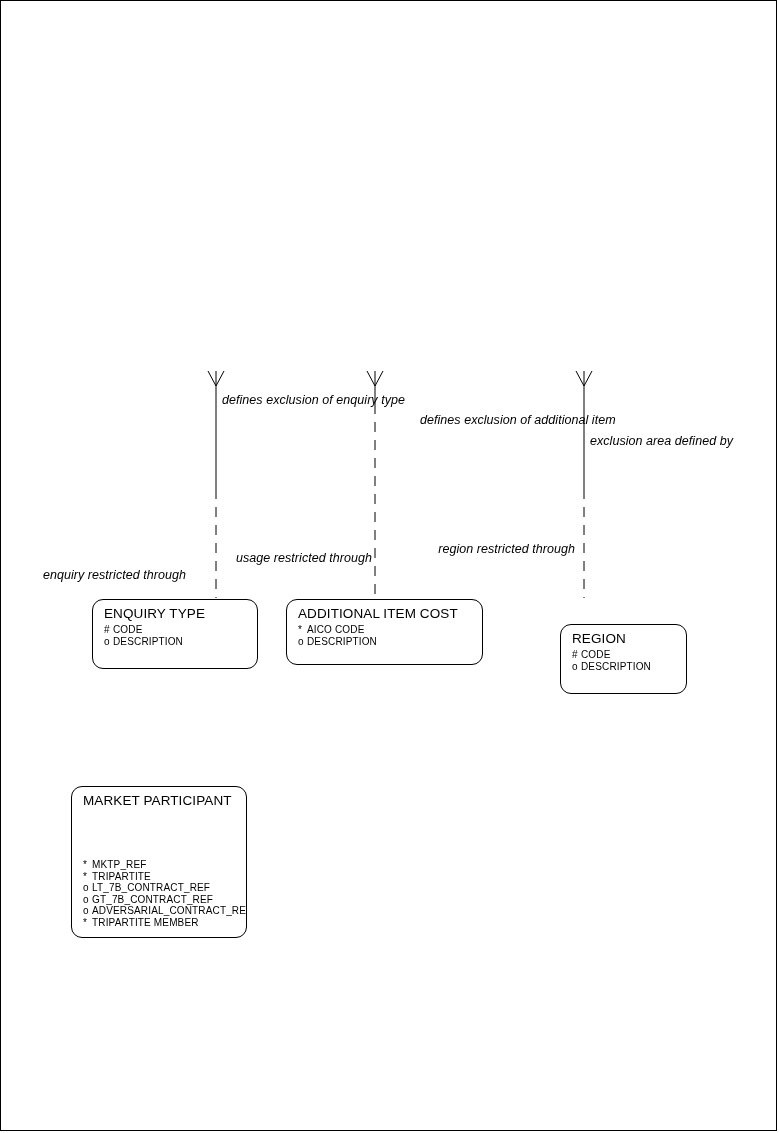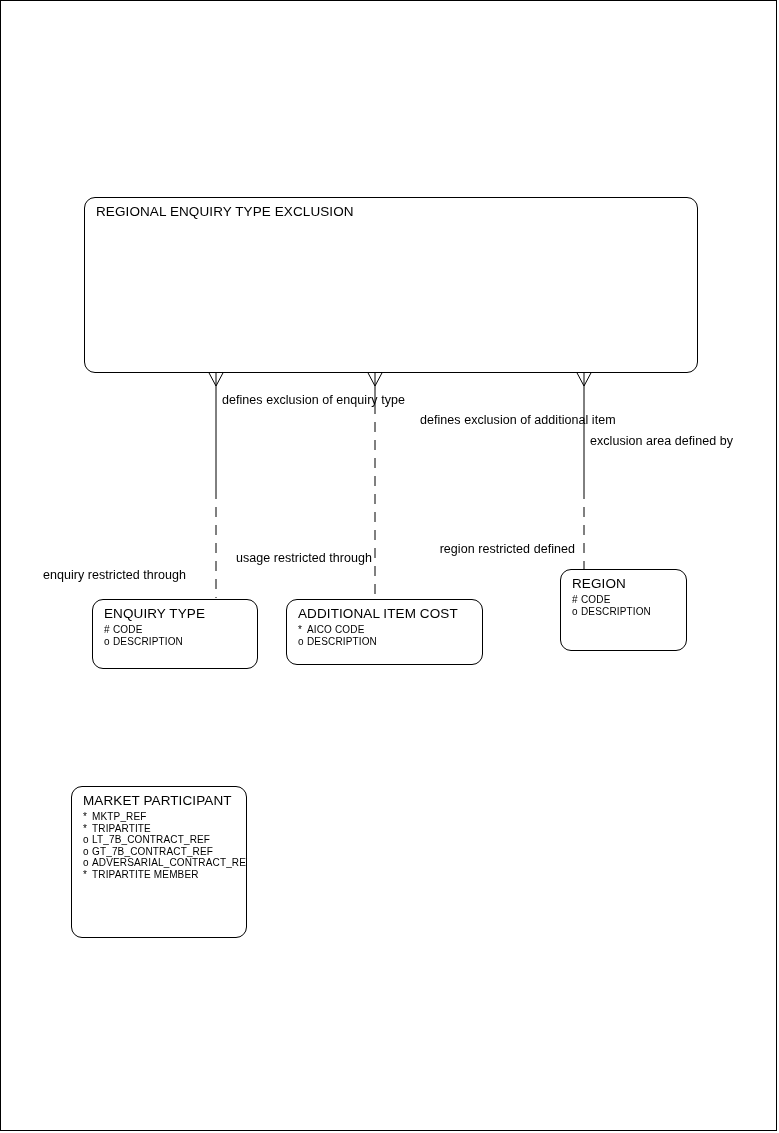--- a/index.html
+++ b/index.html
@@ -63,26 +63,28 @@
   .attr-marker {
     display: inline-block;
     width: 9px;
   }
   .rel-label {
     position: absolute;
     font-size: 12.5px;
     line-height: 14px;
     white-space: nowrap;
     letter-spacing: 0.05px;
+    font-style: italic;
   }
   .rel-label.anchor-right {
     transform: translateX(-100%);
   }
   #entity-market-participant .attr-list {
     overflow: visible;
+    margin-top: 48px;
   }
   #entity-market-participant {
     overflow: hidden;
   }
 </style>
 </head>
 <body>
 
 <div id="page">
 
@@ -105,23 +107,20 @@
       <line x1="375" y1="404" x2="375" y2="598" stroke="#000000" stroke-width="1" stroke-dasharray="10 8"></line>
     </g>
 
     <g>
       <path d="M 584 386 L 576 371 M 584 386 L 584 371 M 584 386 L 592 371" stroke="#000000" stroke-width="1" fill="none"></path>
       <line x1="584" y1="386" x2="584" y2="489" stroke="#000000" stroke-width="1"></line>
       <line x1="584" y1="489" x2="584" y2="598" stroke="#000000" stroke-width="1" stroke-dasharray="10 8"></line>
     </g>
   </svg>
 
-  <div class="entity" id="entity-regional-enquiry-type-exclusion" style="left:84px; top:197px; width:614px; height:176px;">
-    <div class="entity-title">REGIONAL ENQUIRY TYPE EXCLUSION</div>
-  </div>
 
   <div class="entity" id="entity-enquiry-type" style="left:92px; top:599px; width:166px; height:70px;">
     <div class="entity-title">ENQUIRY TYPE</div>
     <div class="attr-list">
       <div class="attr-row">
         <span class="attr-marker">#</span><span>CODE</span>
       </div>
       <div class="attr-row">
         <span class="attr-marker">o</span><span>DESCRIPTION</span>
       </div>
@@ -133,21 +132,21 @@
     <div class="attr-list">
       <div class="attr-row">
         <span class="attr-marker">*</span><span>AICO CODE</span>
       </div>
       <div class="attr-row">
         <span class="attr-marker">o</span><span>DESCRIPTION</span>
       </div>
     </div>
   </div>
 
-  <div class="entity" id="entity-region" style="left:560px; top:569px; width:127px; height:82px;">
+  <div class="entity" id="entity-region" style="left:560px; top:624px; width:127px; height:70px;">
     <div class="entity-title">REGION</div>
     <div class="attr-list">
       <div class="attr-row">
         <span class="attr-marker">#</span><span>CODE</span>
       </div>
       <div class="attr-row">
         <span class="attr-marker">o</span><span>DESCRIPTION</span>
       </div>
     </div>
   </div>
@@ -179,15 +178,15 @@
   <div class="rel-label" style="left:222px; top:393px;">defines exclusion of enquiry type</div>
 
   <div class="rel-label" style="left:380px; top:413px;margin-left:40px;">defines exclusion of additional item</div>
 
   <div class="rel-label" style="left:590px; top:434px;">exclusion area defined by</div>
 
   <div class="rel-label anchor-right" style="left:186px; top:568px;">enquiry restricted through</div>
 
   <div class="rel-label anchor-right" style="left:372px; top:551px;">usage restricted through</div>
 
-  <div class="rel-label anchor-right" style="left:575px; top:542px;">region restricted defined</div>
+  <div class="rel-label anchor-right" style="left:575px; top:542px;">region restricted through</div>
 
 </div>
 
 </body></html>

